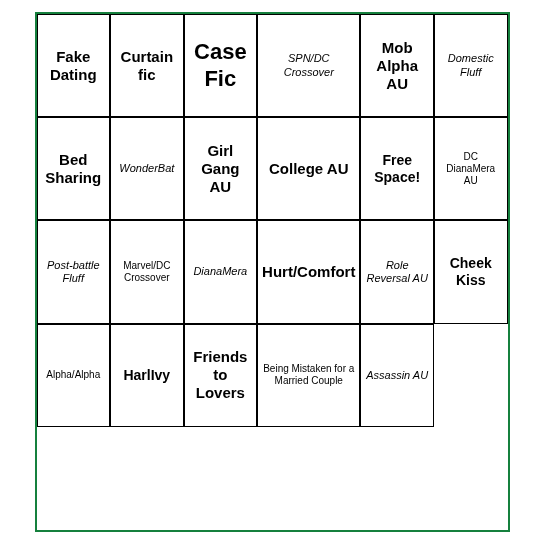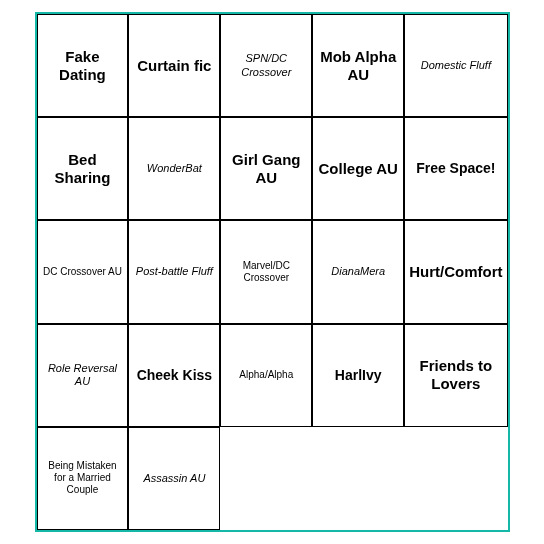--- a/index.html
+++ b/index.html
@@ -9,23 +9,23 @@
       display: flex;
       align-items: center;
       justify-content: center;
       background: #fff;
       font-family: Arial, sans-serif;
     }
     .bingo-board {
       width: 475px;
       height: 520px;
       display: grid;
-      grid-template-columns: repeat(5, 1fr);
+      grid-template-columns: repeat(6, 1fr);
       grid-template-rows: repeat(5, 1fr);
-      border: 2px solid #14b8a6;
+      border: 2px solid #15803d;
     }
     .cell {
       border: 1.5px solid #000;
       display: flex;
       align-items: center;
       justify-content: center;
       text-align: center;
       padding: 4px;
       font-size: 13px;
       line-height: 1.2;
@@ -50,29 +50,30 @@
     .cell.extra-small {
       font-size: 10px;
     }
   </style>
 </head>
 <body>
 
 <div class="bingo-board">
 <div class="cell medium">Fake Dating</div>
     <div class="cell medium">Curtain fic</div>
+    <div class="cell large-text">Case Fic</div>
     <div class="cell small">SPN/DC Crossover</div>
     <div class="cell medium">Mob Alpha AU</div>
     <div class="cell small">Domestic Fluff</div>
     <div class="cell medium">Bed Sharing</div>
     <div class="cell small">WonderBat</div>
     <div class="cell medium">Girl Gang AU</div>
     <div class="cell medium">College AU</div>
     <div class="cell medium-large">Free Space!</div>
-    <div class="cell extra-small">DC Crossover AU</div>
+    <div class="cell extra-small">DC DianaMera AU</div>
     <div class="cell small">Post-battle Fluff</div>
     <div class="cell extra-small">Marvel/DC Crossover</div>
     <div class="cell small">DianaMera</div>
     <div class="cell medium">Hurt/Comfort</div>
     <div class="cell small">Role Reversal AU</div>
     <div class="cell medium-large">Cheek Kiss</div>
     <div class="cell extra-small">Alpha/Alpha</div>
     <div class="cell medium-large">HarlIvy</div>
     <div class="cell medium">Friends to Lovers</div>
     <div class="cell extra-small">Being Mistaken for a Married Couple</div>

